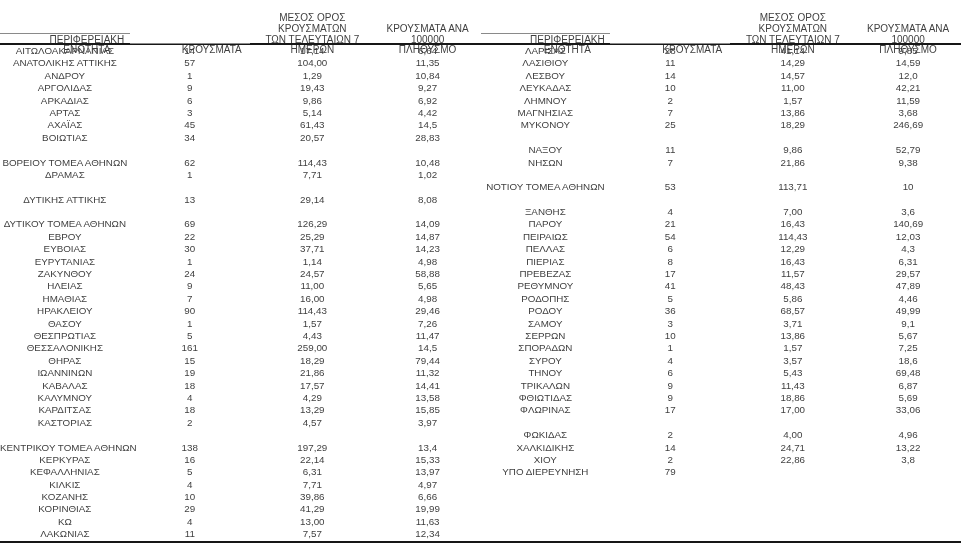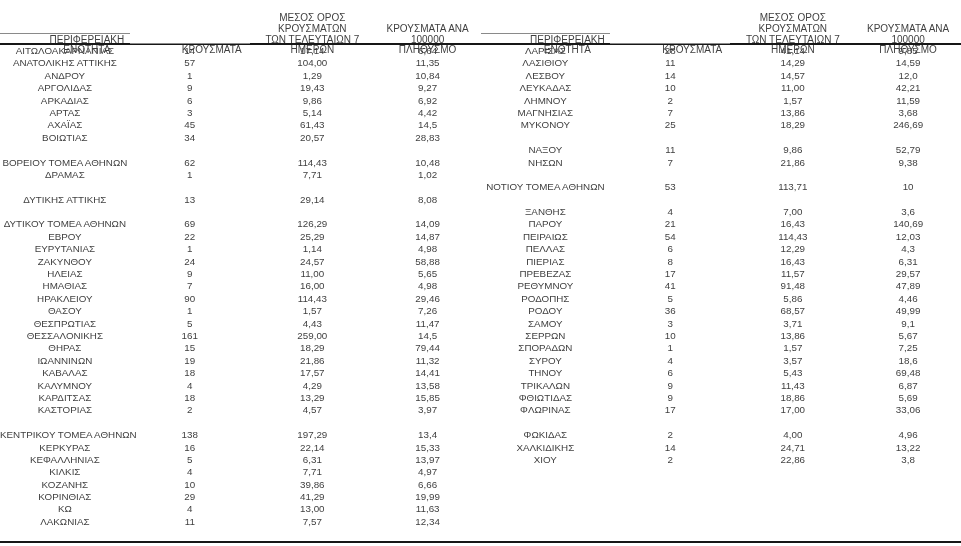--- a/index.html
+++ b/index.html
@@ -161,20 +161,26 @@
             <div class="cell">126,29</div>
             <div class="cell">14,09</div>
           </div>
           <div class="row">
             <div class="cell">ΕΒΡΟΥ</div>
             <div class="cell">22</div>
             <div class="cell">25,29</div>
             <div class="cell">14,87</div>
           </div>
           <div class="row">
+            <div class="cell">ΕΥΒΟΙΑΣ</div>
+            <div class="cell">30</div>
+            <div class="cell">37,71</div>
+            <div class="cell">14,23</div>
+          </div>
+          <div class="row">
             <div class="cell">ΕΥΡΥΤΑΝΙΑΣ</div>
             <div class="cell">1</div>
             <div class="cell">1,14</div>
             <div class="cell">4,98</div>
           </div>
           <div class="row">
             <div class="cell">ΖΑΚΥΝΘΟΥ</div>
             <div class="cell">24</div>
             <div class="cell">24,57</div>
             <div class="cell">58,88</div>
@@ -428,21 +434,21 @@
           </div>
           <div class="row">
             <div class="cell">ΠΡΕΒΕΖΑΣ</div>
             <div class="cell">17</div>
             <div class="cell">11,57</div>
             <div class="cell">29,57</div>
           </div>
           <div class="row">
             <div class="cell">ΡΕΘΥΜΝΟΥ</div>
             <div class="cell">41</div>
-            <div class="cell">91,48</div>
+            <div class="cell">48,43</div>
             <div class="cell">47,89</div>
           </div>
           <div class="row">
             <div class="cell">ΡΟΔΟΠΗΣ</div>
             <div class="cell">5</div>
             <div class="cell">5,86</div>
             <div class="cell">4,46</div>
           </div>
           <div class="row">
             <div class="cell">ΡΟΔΟΥ</div>
@@ -514,20 +520,26 @@
             <div class="cell">ΧΑΛΚΙΔΙΚΗΣ</div>
             <div class="cell">14</div>
             <div class="cell">24,71</div>
             <div class="cell">13,22</div>
           </div>
           <div class="row">
             <div class="cell">ΧΙΟΥ</div>
             <div class="cell">2</div>
             <div class="cell">22,86</div>
             <div class="cell">3,8</div>
+          </div>
+          <div class="row">
+            <div class="cell">ΥΠΟ ΔΙΕΡΕΥΝΗΣΗ</div>
+            <div class="cell">79</div>
+            <div class="cell"></div>
+            <div class="cell"></div>
           </div>
           <div class="row">
             <div class="cell"></div>
             <div class="cell"></div>
             <div class="cell"></div>
             <div class="cell"></div>
           </div>
           <div class="row">
             <div class="cell"></div>
             <div class="cell"></div>

